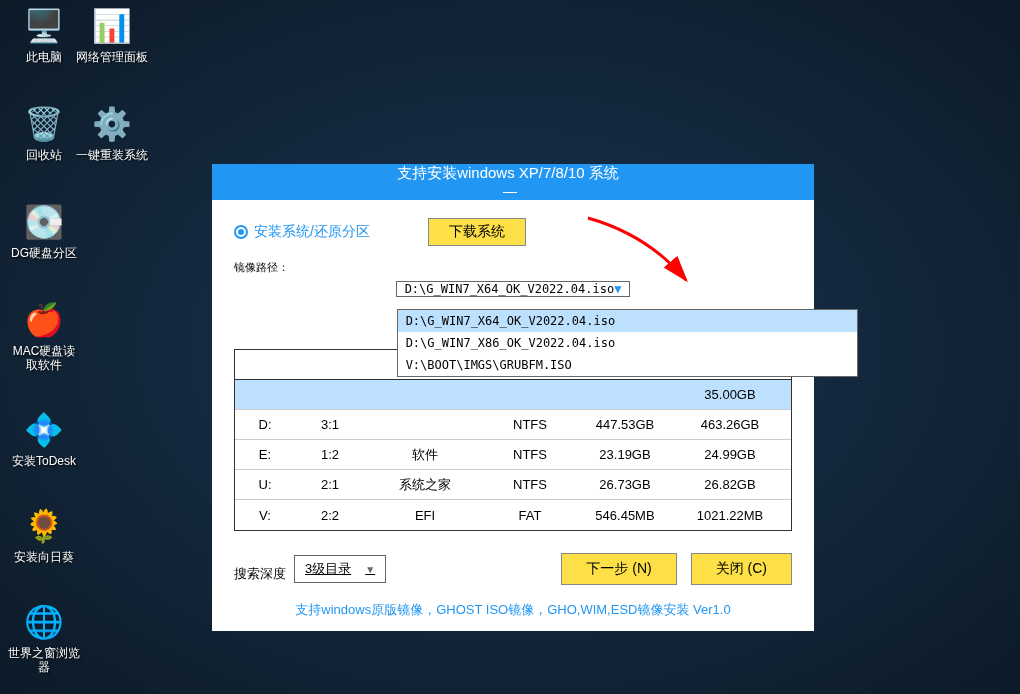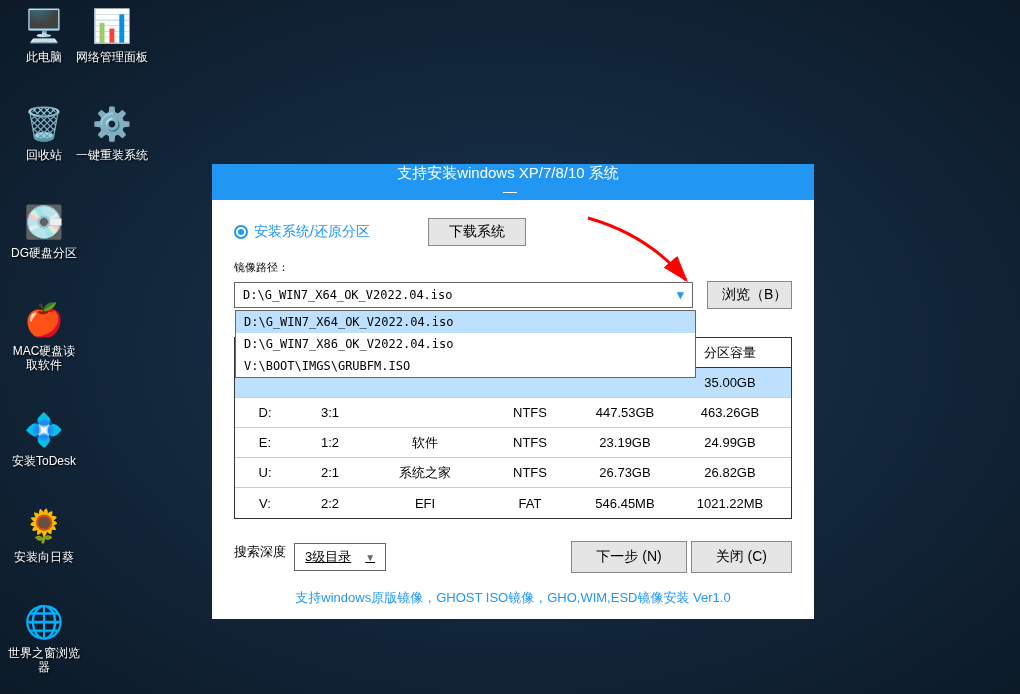--- a/index.html
+++ b/index.html
@@ -94,36 +94,37 @@
     display: inline-flex; align-items: center; justify-content: center;
   }
   .radio.selected .dot { border-color: #2196f3; }
   .radio.selected .dot::after {
     content: ""; width: 6px; height: 6px; background: #2196f3; border-radius: 50%;
   }
   .radio.selected .text { color: #2196f3; }
 
   .btn {
     border: 1px solid #888;
-    background: #e5e5e5;
+    background: #fde047;
     padding: 4px 14px;
     font-size: 14px;
     cursor: pointer;
     white-space: nowrap;
   }
   .btn-download { margin-left: 40px; padding: 4px 20px; }
 
   .field-label { font-size: 11px; margin-bottom: 6px; }
 
   .path-row {
     display: flex;
     align-items: center;
     gap: 14px;
     position: relative;
-    margin-bottom: 28px;
+    margin-bottom: 10px;
+    flex-direction: column;
   }
   .path-input {
     flex: 1;
     border: 1px solid #666;
     height: 26px;
     display: flex;
     align-items: center;
     justify-content: space-between;
     padding: 0 8px;
     font-family: "SimSun", monospace;
@@ -179,35 +180,35 @@
   .tbl-row.selected { background: #bde0ff; }
 
   .bottom-row {
     display: flex;
     align-items: center;
     justify-content: space-between;
     margin-top: 22px;
   }
   .search-depth {
     display: flex;
-    align-items: flex-start;
+    align-items: flex-end;
     gap: 8px;
   }
   .select-box {
     border: 1px solid #666;
     padding: 4px 10px;
     display: inline-flex;
     align-items: center;
     gap: 14px;
     font-size: 13px;
     cursor: pointer;
     text-decoration: underline;
   }
   .select-box .tri { font-size: 10px; color: #666; }
-  .action-buttons { display: flex; gap: 4px; }
+  .action-buttons { display: flex; gap: 14px; }
   .action-buttons .btn { padding: 6px 24px; }
 
   .footer-text {
     text-align: center;
     color: #2196f3;
     font-size: 13px;
     margin-top: 16px;
   }
 
   

